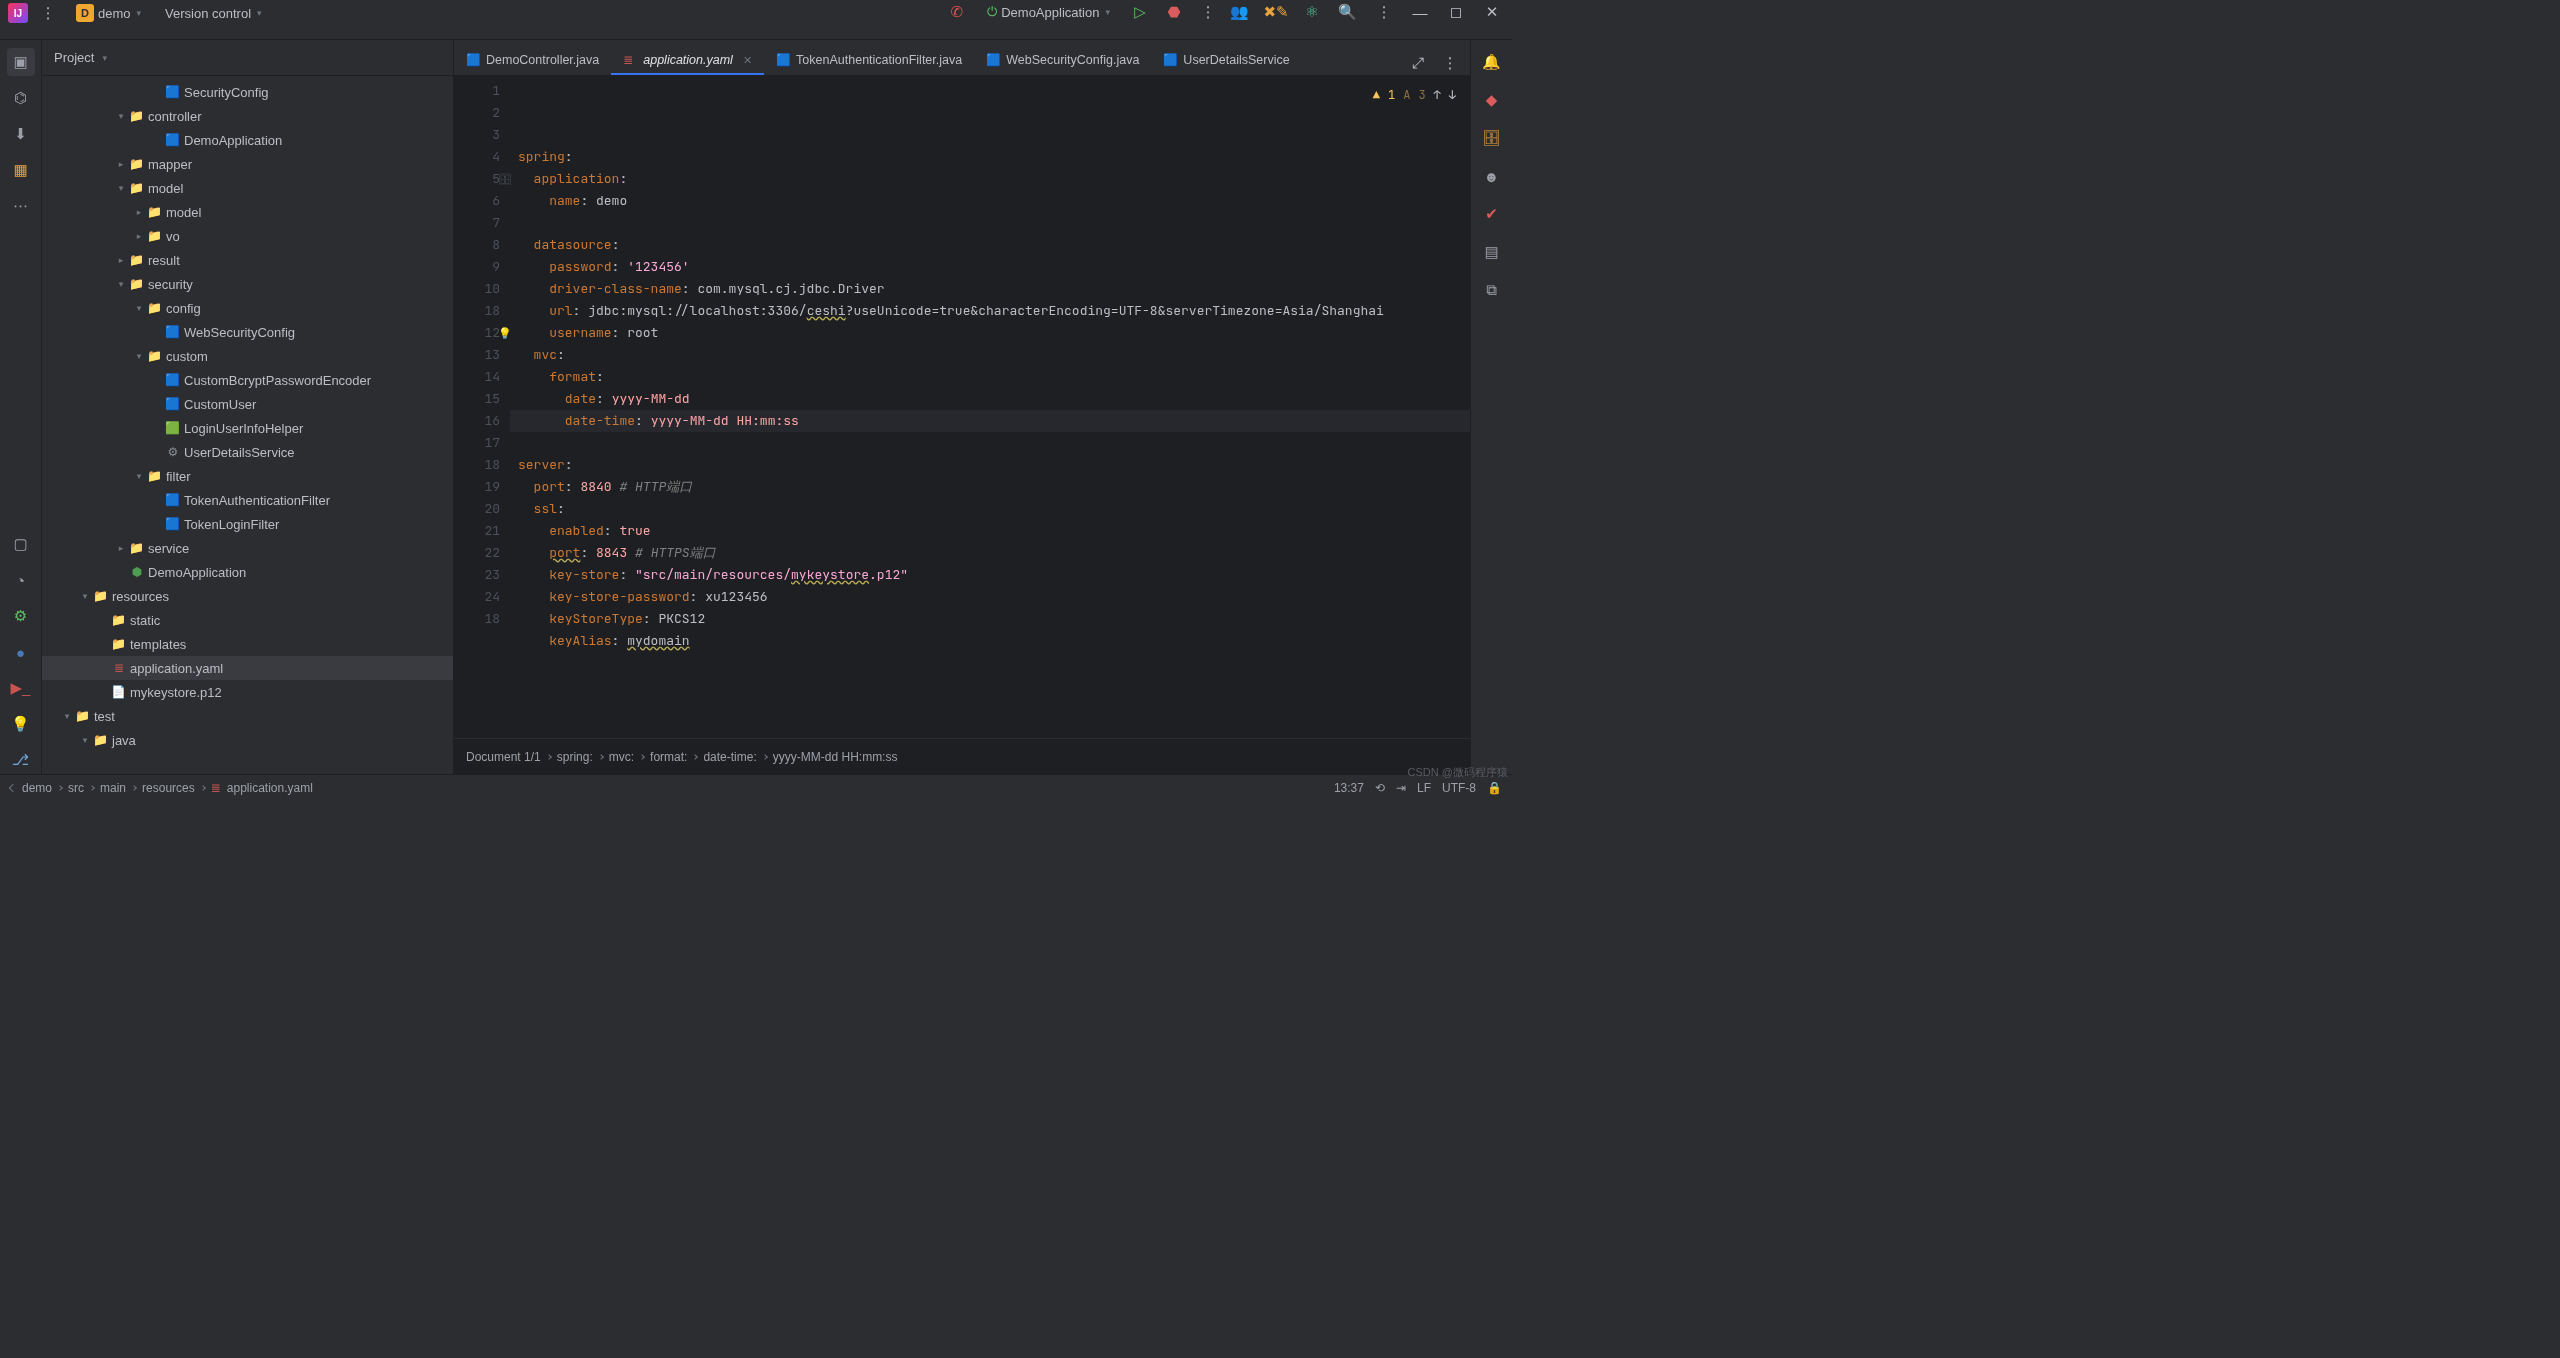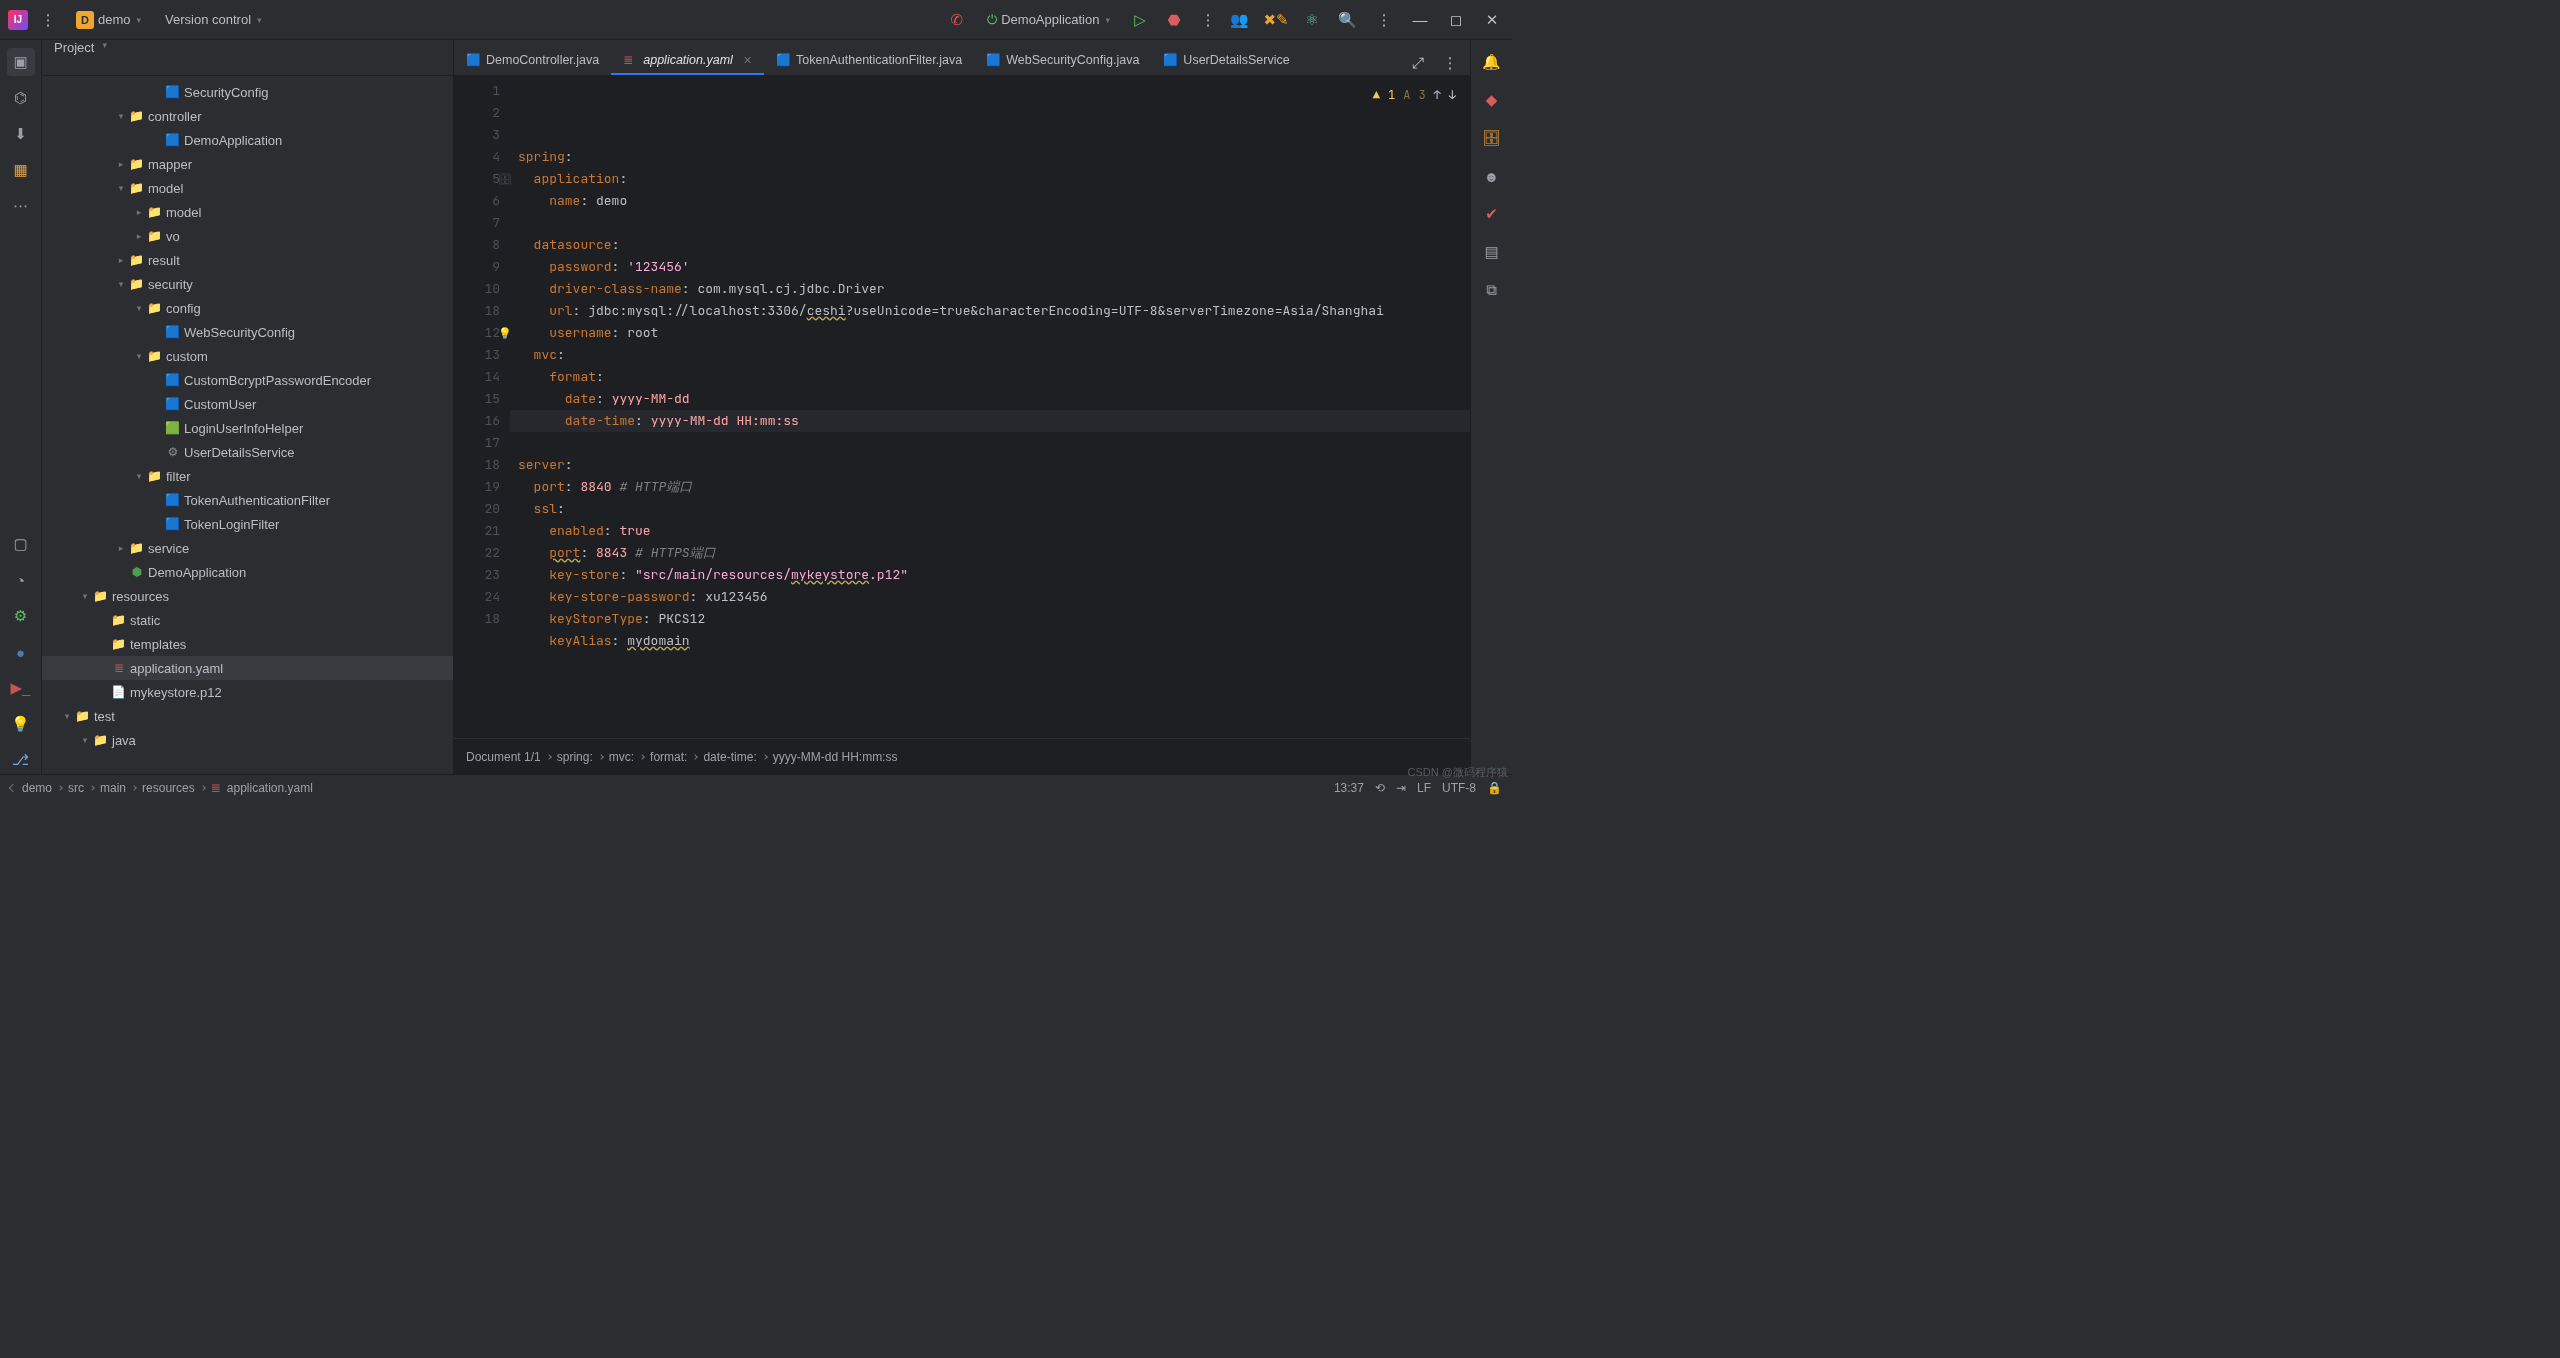--- a/index.html
+++ b/index.html
@@ -1,32 +1,32 @@
 <!DOCTYPE html>
 <html><head>
 <meta charset="utf-8">
 <style>
 * { margin:0; padding:0; box-sizing:border-box; }
 body { font-family:"Segoe UI",Arial,sans-serif; font-size:13px; background:#2b2d30; color:#bcbec4; overflow:hidden; width:1512px; height:800px; position:relative; }
-.titlebar { height:40px; background:#2b2d30; display:flex; align-items:center; padding:0 8px; border-bottom:1px solid #1e1f22; }
+.titlebar { height:40px; background:#2b2d30; display:flex; align-items:flex-start; padding:0 8px; border-bottom:1px solid #1e1f22; }
 .tb-left { display:flex; align-items:center; gap:8px; }
 .app-icon { width:20px; height:20px; background:linear-gradient(135deg,#fe315d,#6f4cff); border-radius:3px; display:flex; align-items:center; justify-content:center; font-size:10px; font-weight:bold; color:#fff; }
 .tb-btn { display:flex; align-items:center; gap:4px; padding:4px 8px; cursor:pointer; border-radius:4px; }
 .proj-badge { width:18px; height:18px; background:#f0a732; border-radius:3px; display:flex; align-items:center; justify-content:center; color:#2b2d30; font-weight:bold; font-size:11px; }
 .chev { font-size:9px; color:#6f737a; margin-left:2px; }
 .tb-center { flex:1; display:flex; justify-content:flex-end; align-items:center; gap:10px; padding-right:8px; }
 .tb-right { display:flex; align-items:center; gap:12px; }
 .icon-btn { width:24px; height:24px; display:flex; align-items:center; justify-content:center; cursor:pointer; font-size:15px; }
 .main-row { display:flex; height:calc(100% - 40px - 26px); }
 .left-rail { width:42px; background:#2b2d30; border-right:1px solid #1e1f22; display:flex; flex-direction:column; align-items:center; padding-top:8px; gap:8px; }
 .rail-icon { width:28px; height:28px; display:flex; align-items:center; justify-content:center; cursor:pointer; border-radius:4px; font-size:15px; color:#9da0a8; }
 .rail-icon.active { background:#393b40; }
 .rail-spacer { flex:1; }
 .sidebar { width:412px; background:#2b2d30; border-right:1px solid #1e1f22; display:flex; flex-direction:column; }
-.sb-header { height:36px; display:flex; align-items:flex-start; padding:0 12px; gap:6px; border-bottom:1px solid #1e1f22; font-weight:500; }
+.sb-header { height:36px; display:flex; align-items:center; padding:0 12px; gap:6px; border-bottom:1px solid #1e1f22; font-weight:500; }
 .tree { flex:1; overflow:auto; padding:4px 0; }
 .tree-row { display:flex; align-items:center; height:24px; padding-right:8px; cursor:pointer; white-space:nowrap; }
 .tree-row.selected { background:#393b40; }
 .tw-indent { display:inline-block; }
 .tw-chev { width:14px; font-size:9px; text-align:center; color:#6f737a; }
 .tw-icon { width:18px; font-size:12px; text-align:center; }
 .tw-label { margin-left:2px; }
 .editor-area { flex:1; display:flex; flex-direction:column; background:#1e1f22; min-width:0; }
 .tabs { height:36px; display:flex; align-items:flex-end; background:#2b2d30; border-bottom:1px solid #1e1f22; overflow:hidden; }
 .tab { display:flex; align-items:center; gap:6px; padding:8px 12px; cursor:pointer; position:relative; color:#bcbec4; font-size:12.5px; }

